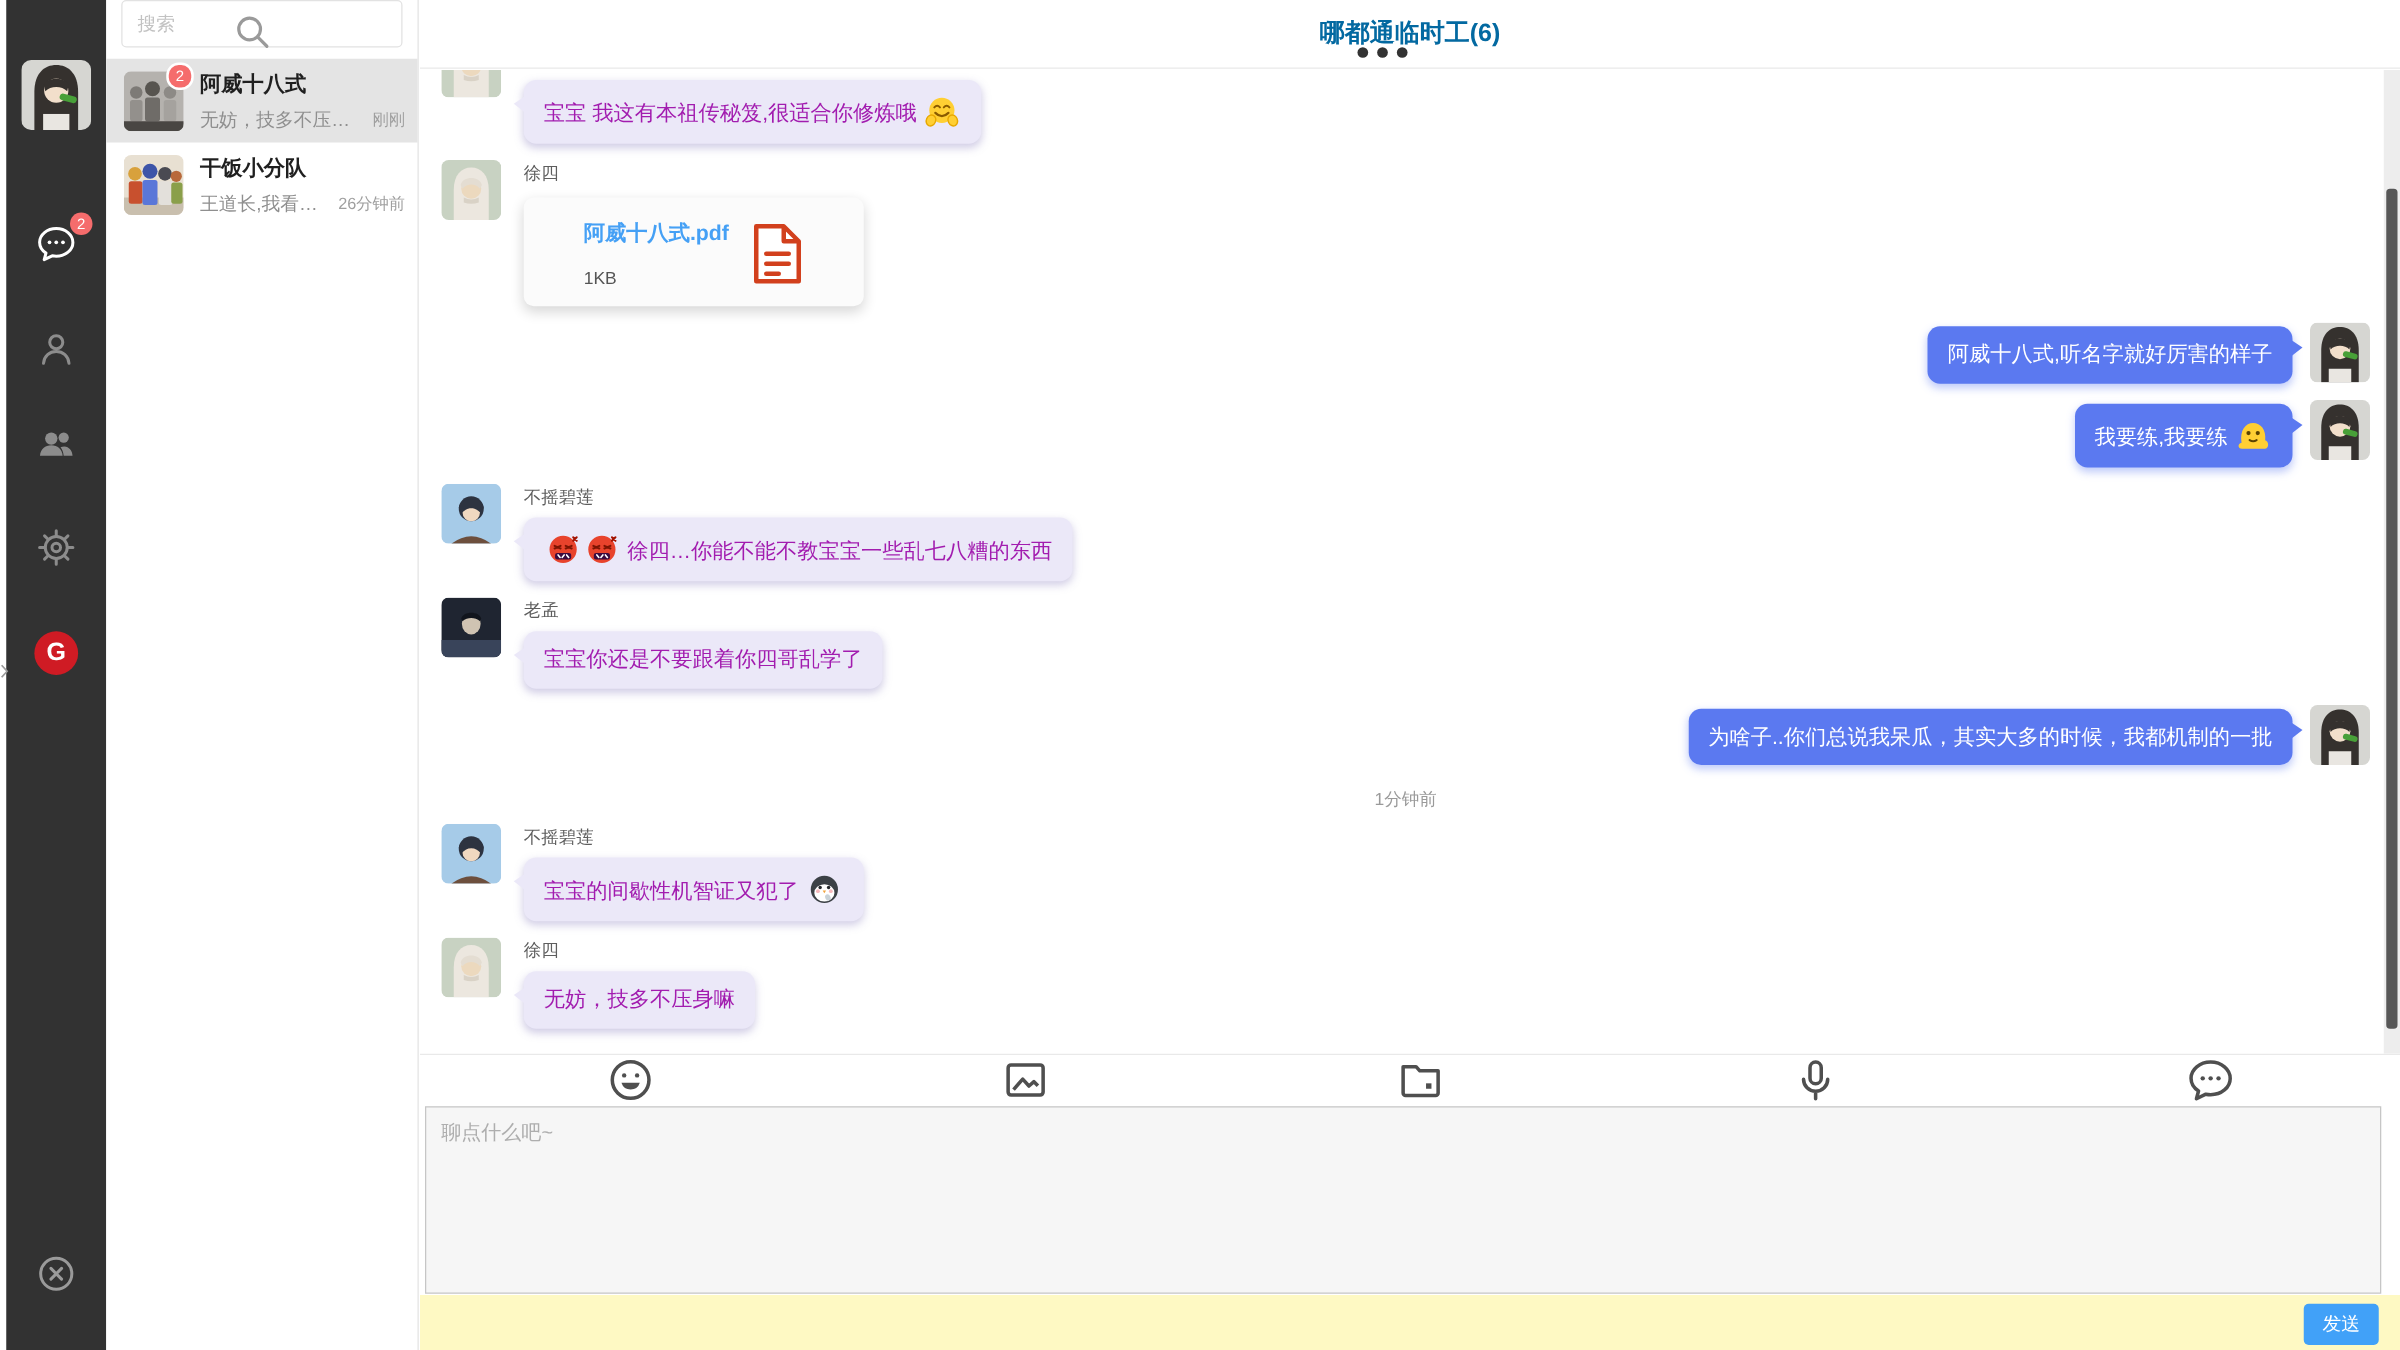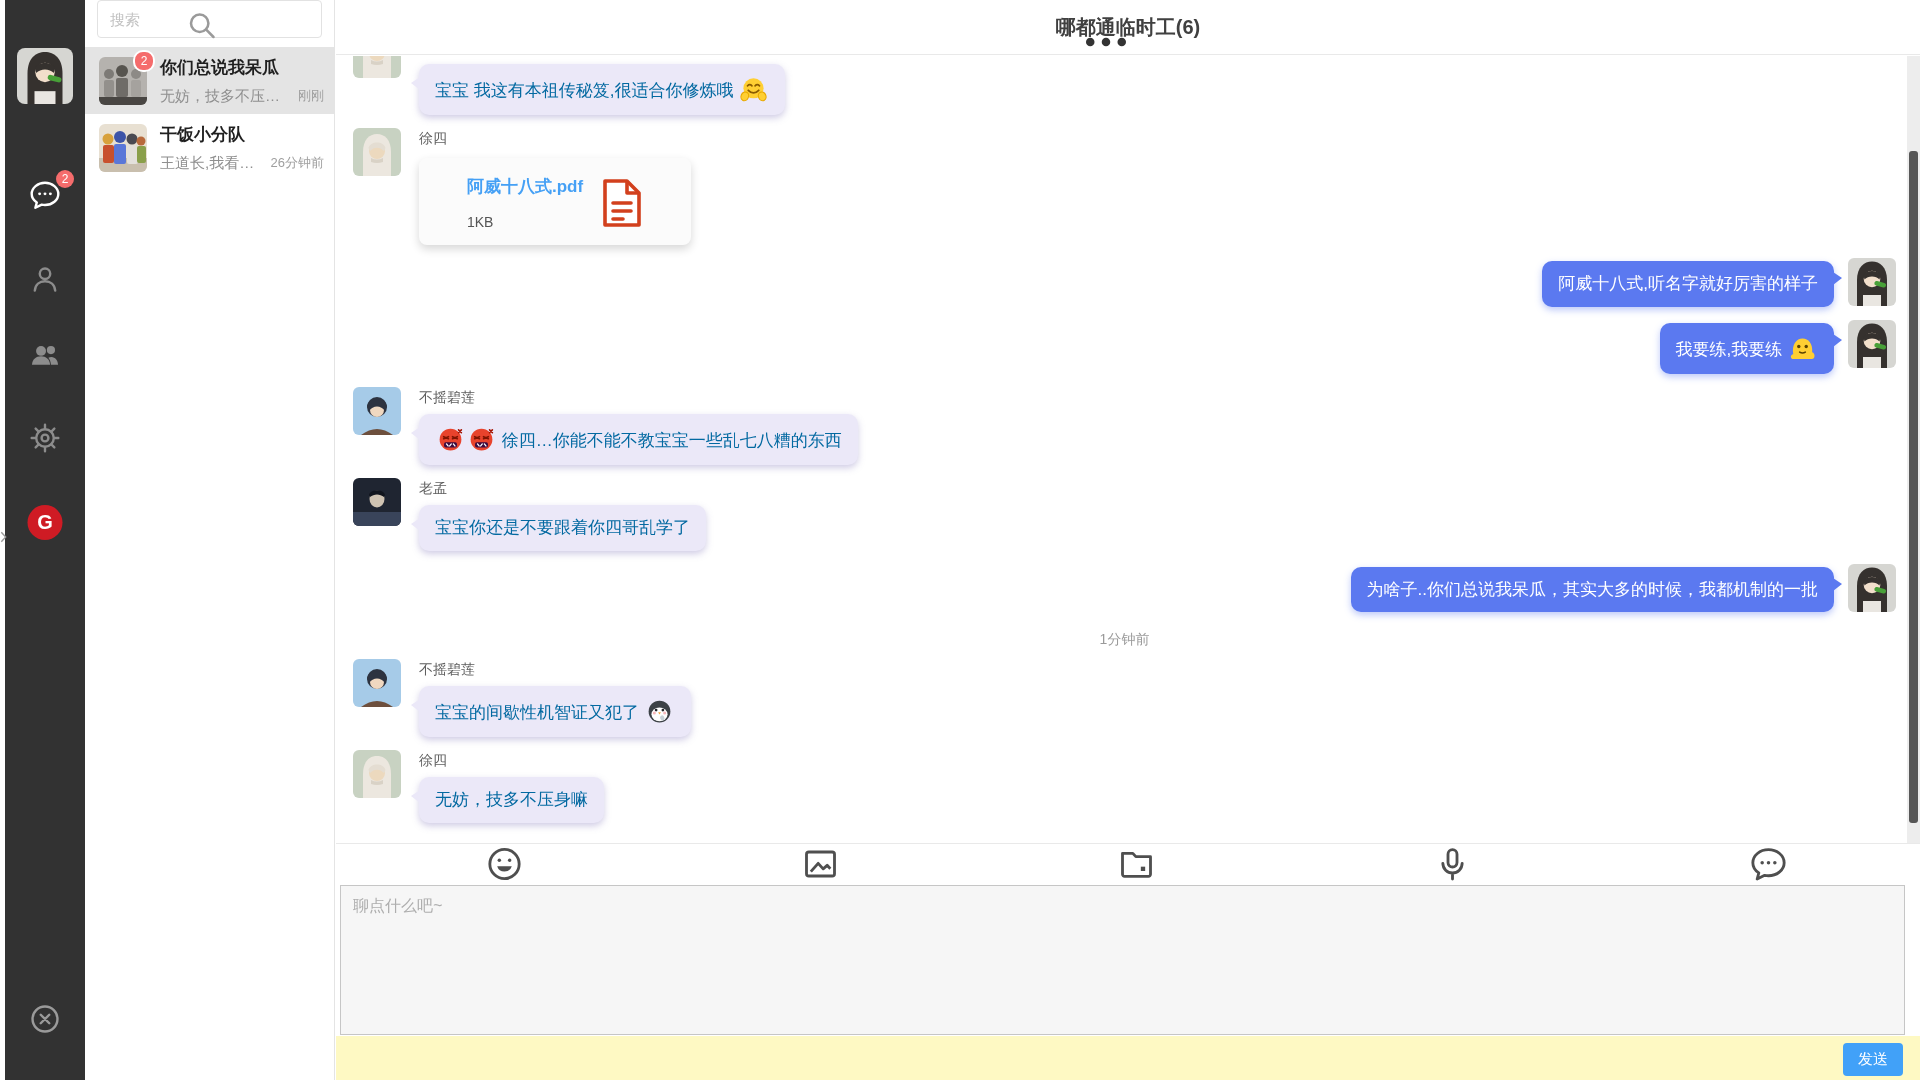--- a/index.html
+++ b/index.html
@@ -37,38 +37,38 @@
   .item-badge{position:absolute;top:-7px;right:-8px;min-width:14px;height:18px;padding:0 2px;border-radius:10px;
     background:var(--badge-red,#f56c6c);color:#fff;font-size:12px;line-height:18px;text-align:center;border:2px solid #fff;}
   .chat-meta{flex:1;margin-left:13px;min-width:0;}
   .chat-title{font-size:17px;font-weight:bold;color:#1f1f1f;margin-bottom:8px;white-space:nowrap;}
   .chat-sub-row{display:flex;justify-content:space-between;align-items:center;}
   .chat-last{font-size:15px;color:#8f8f8f;white-space:nowrap;overflow:hidden;text-overflow:ellipsis;}
   .chat-time{font-size:13px;color:#9f9f9f;margin-left:6px;flex:none;}
 
   
   .chat-header{position:absolute;left:336px;right:0;top:0;height:55px;background:#fff;border-bottom:1px solid #e9e9e9;box-sizing:border-box;}
-  .chat-title-main{line-height:54px;text-align:center;font-size:20px;font-weight:bold;color:#404040;margin:0;}
+  .chat-title-main{line-height:54px;text-align:center;font-size:20px;font-weight:bold;color:#0369a1;margin:0;}
   .more-btn{position:absolute;right:22px;top:15px;width:26px;height:26px;color:#333;cursor:pointer;}
 
   
   .messages{position:absolute;left:336px;right:0;top:56px;bottom:237px;overflow:hidden;background:#fff;
     display:flex;flex-direction:column;padding:0 24px 0 17px;box-sizing:border-box;}
   .m-row{display:flex;align-items:flex-start;margin-bottom:13px;}
   .m-row.right{justify-content:flex-end;}
   .m-row.clipped{margin-top:-26px;}
   .m-row.clipped .bubble{margin-top:34px;}
   .avatar{width:48px;height:48px;border-radius:6px;overflow:hidden;flex:none;cursor:pointer;}
   .avatar svg{width:100%;height:100%;display:block;}
   .m-row.left .avatar{margin-right:18px;}
   .m-row.right .avatar{margin-left:14px;}
   .m-content{display:flex;flex-direction:column;align-items:flex-start;min-width:0;}
   .sender{font-size:14px;color:#5e5e5e;margin:2px 0 7px;}
   .bubble{position:relative;max-width:820px;padding:11px 16px;border-radius:10px;font-size:17px;line-height:1.4;cursor:default;}
-  .bubble.left{background:var(--bubble-lavender,#ebe8f8);color:#0369a1;box-shadow:0 3px 7px rgba(120,110,180,.35);}
+  .bubble.left{background:var(--bubble-lavender,#ebe8f8);color:#a21caf;box-shadow:0 3px 7px rgba(120,110,180,.35);}
   .bubble.left::before{content:"";position:absolute;left:-8px;top:13px;border-style:solid;border-width:6px 9px 7px 0;
     border-color:transparent var(--bubble-lavender,#ebe8f8) transparent transparent;}
   .bubble.right{background:var(--bubble-blue,#5b79f0);color:#ffffff;box-shadow:0 3px 7px rgba(90,120,240,.4);margin-top:3px;}
   .bubble.right::after{content:"";position:absolute;right:-8px;top:11px;border-style:solid;border-width:6px 0 7px 9px;
     border-color:transparent transparent transparent var(--bubble-blue,#5b79f0);}
   .emoji{display:inline-block;width:29px;height:29px;vertical-align:-8px;margin:0 1px;}
   .emoji svg{width:100%;height:100%;display:block;}
   .time-divider{align-self:center;color:#9a9a9a;font-size:14px;margin:6px 0 10px;}
   .file-card{margin-top:3px;width:236px;background:#fbfbfb;border-radius:8px;box-shadow:0 4px 10px rgba(0,0,0,.16);
     padding:17px 18px 15px;display:flex;justify-content:center;align-items:center;cursor:pointer;}
@@ -191,21 +191,21 @@
               <circle cx="23" cy="14" r="6" fill="#57544f"></circle>
               <rect x="17" y="21" width="12" height="19" rx="2" fill="#6f6c68"></rect>
               <circle cx="37" cy="17" r="5" fill="#8d8a86"></circle>
               <rect x="32" y="23" width="10" height="17" rx="2" fill="#a5a29e"></rect>
               <rect x="0" y="40" width="48" height="8" fill="#494643"></rect>
             </svg>
           </div>
         <span class="item-badge">2</span>
       </div>
       <div class="chat-meta">
-        <div class="chat-title">你们总说我呆瓜</div>
+        <div class="chat-title">阿威十八式</div>
         <div class="chat-sub-row">
           <span class="chat-last">无妨，技多不压身嘛</span>
           <span class="chat-time">刚刚</span>
         </div>
       </div>
     </div>
 
     <div class="chat-item">
       <div class="chat-avatar">
         <div class="pic">

